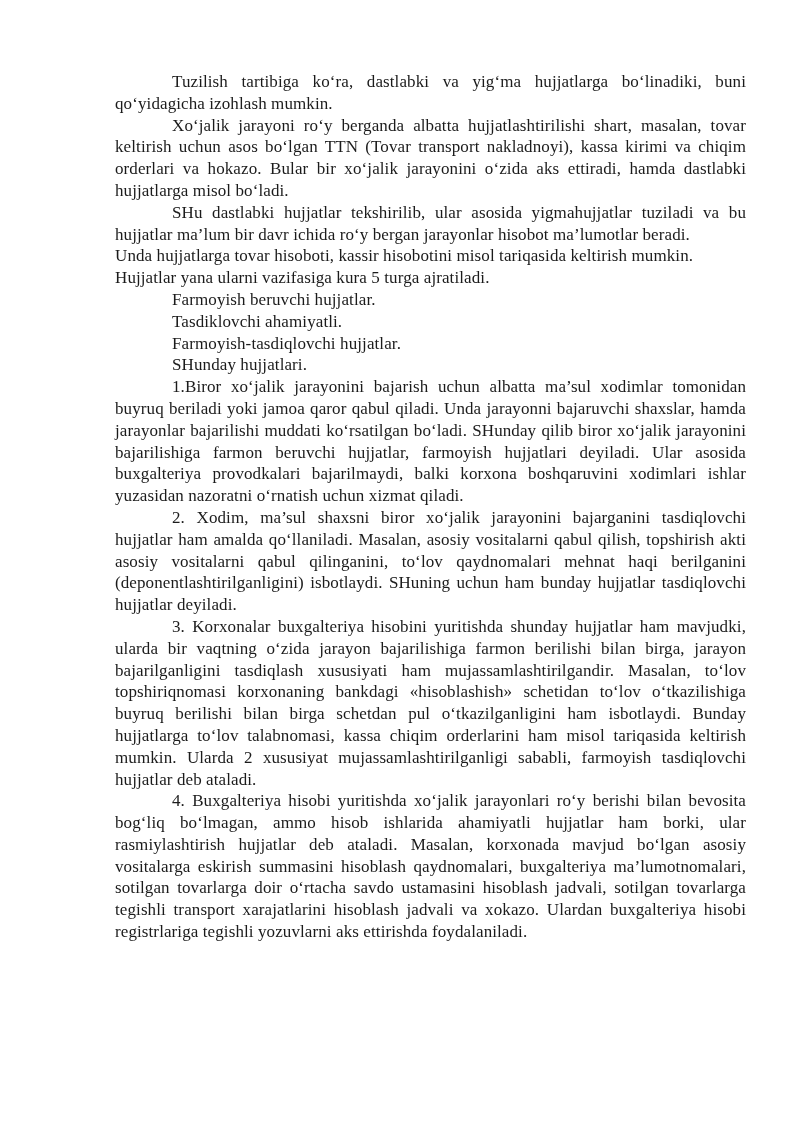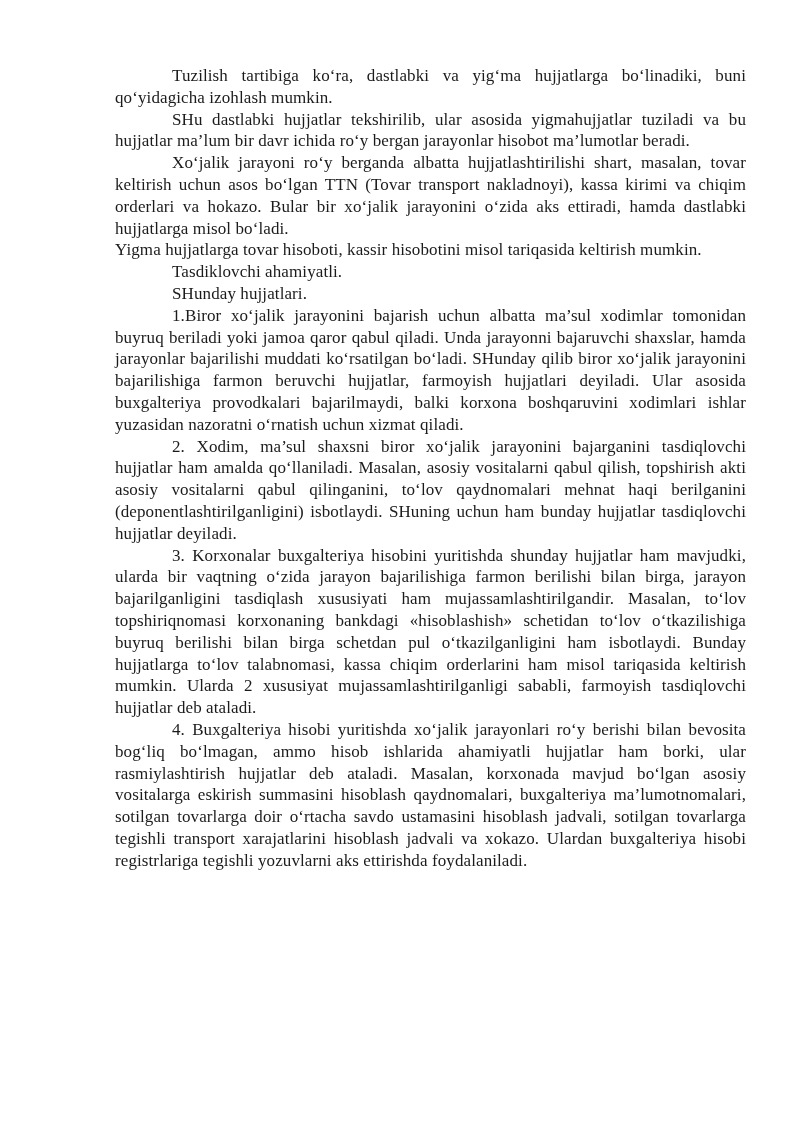--- a/index.html
+++ b/index.html
@@ -11,21 +11,21 @@
     position: relative;
     width: 800px;
     height: 1131px;
     background: #ffffff;
     overflow: hidden;
     font-family: "Liberation Serif", serif;
   }
   .content {
     position: absolute;
     left: 115px;
-    top: 65px;
+    top: 71px;
     width: 631px;
     font-size: 17px;
     line-height: 21.8px;
     color: #1b1b1b;
     text-align: justify;
     letter-spacing: 0.1px;
   }
   .content p {
     margin: 0;
     padding: 0;
@@ -33,23 +33,26 @@
   p.indent { text-indent: 57px; }
   p.flush  { text-indent: 0; }
   p.list   { text-indent: 57px; text-align: left; }
 </style>
 </head>
 <body>
 
 <div class="page">
   <div class="content">
     <p class="indent">Tuzilish tartibiga koʻra, dastlabki va yigʻma hujjatlarga boʻlinadiki, buni qoʻyidagicha izohlash mumkin.</p>
+    <p class="indent">Xoʻjalik jarayoni roʻy berganda albatta hujjatlashtirilishi shart, masalan, tovar keltirish uchun asos boʻlgan TTN (Tovar transport nakladnoyi), kassa kirimi va chiqim orderlari va hokazo. Bular bir xoʻjalik jarayonini oʻzida aks ettiradi, hamda dastlabki hujjatlarga misol boʻladi.</p>
     <p class="indent">SHu dastlabki hujjatlar tekshirilib, ular asosida yigmahujjatlar tuziladi va bu hujjatlar ma’lum bir davr ichida roʻy bergan jarayonlar hisobot ma’lumotlar beradi.</p>
-    <p class="indent">Xoʻjalik jarayoni roʻy berganda albatta hujjatlashtirilishi shart, masalan, tovar keltirish uchun asos boʻlgan TTN (Tovar transport nakladnoyi), kassa kirimi va chiqim orderlari va hokazo. Bular bir xoʻjalik jarayonini oʻzida aks ettiradi, hamda dastlabki hujjatlarga misol boʻladi.</p>
-    <p class="flush">Yigma hujjatlarga tovar hisoboti, kassir hisobotini misol tariqasida keltirish mumkin.</p>
+    <p class="flush">Unda hujjatlarga tovar hisoboti, kassir hisobotini misol tariqasida keltirish mumkin.</p>
+    <p class="flush">Hujjatlar yana ularni vazifasiga kura 5 turga ajratiladi.</p>
+    <p class="list">Farmoyish beruvchi hujjatlar.</p>
     <p class="list">Tasdiklovchi ahamiyatli.</p>
+    <p class="list">Farmoyish-tasdiqlovchi hujjatlar.</p>
     <p class="list">SHunday hujjatlari.</p>
     <p class="indent">1.Biror xoʻjalik jarayonini bajarish uchun albatta ma’sul xodimlar tomonidan buyruq beriladi yoki jamoa qaror qabul qiladi. Unda jarayonni bajaruvchi shaxslar, hamda jarayonlar bajarilishi muddati koʻrsatilgan boʻladi. SHunday qilib biror xoʻjalik jarayonini bajarilishiga farmon beruvchi hujjatlar, farmoyish hujjatlari deyiladi. Ular asosida buxgalteriya provodkalari bajarilmaydi, balki korxona boshqaruvini xodimlari ishlar yuzasidan nazoratni oʻrnatish uchun xizmat qiladi.</p>
     <p class="indent">2. Xodim, ma’sul shaxsni biror xoʻjalik jarayonini bajarganini tasdiqlovchi hujjatlar ham amalda qoʻllaniladi. Masalan, asosiy vositalarni qabul qilish, topshirish akti asosiy vositalarni qabul qilinganini, toʻlov qaydnomalari mehnat haqi berilganini (deponentlashtirilganligini) isbotlaydi. SHuning uchun ham bunday hujjatlar tasdiqlovchi hujjatlar deyiladi.</p>
     <p class="indent">3. Korxonalar buxgalteriya hisobini yuritishda shunday hujjatlar ham mavjudki, ularda bir vaqtning oʻzida jarayon bajarilishiga farmon berilishi bilan birga, jarayon bajarilganligini tasdiqlash xususiyati ham mujassamlashtirilgandir. Masalan, toʻlov topshiriqnomasi korxonaning bankdagi «hisoblashish» schetidan toʻlov oʻtkazilishiga buyruq berilishi bilan birga schetdan pul oʻtkazilganligini ham isbotlaydi. Bunday hujjatlarga toʻlov talabnomasi, kassa chiqim orderlarini ham misol tariqasida keltirish mumkin. Ularda 2 xususiyat mujassamlashtirilganligi sababli, farmoyish tasdiqlovchi hujjatlar deb ataladi.</p>
     <p class="indent">4. Buxgalteriya hisobi yuritishda xoʻjalik jarayonlari roʻy berishi bilan bevosita bogʻliq boʻlmagan, ammo hisob ishlarida ahamiyatli hujjatlar ham borki, ular rasmiylashtirish hujjatlar deb ataladi. Masalan, korxonada mavjud boʻlgan asosiy vositalarga eskirish summasini hisoblash qaydnomalari, buxgalteriya ma’lumotnomalari, sotilgan tovarlarga doir oʻrtacha savdo ustamasini hisoblash jadvali, sotilgan tovarlarga tegishli transport xarajatlarini hisoblash jadvali va xokazo. Ulardan buxgalteriya hisobi registrlariga tegishli yozuvlarni aks ettirishda foydalaniladi.</p>
   </div>
 </div>
 
 </body></html>

